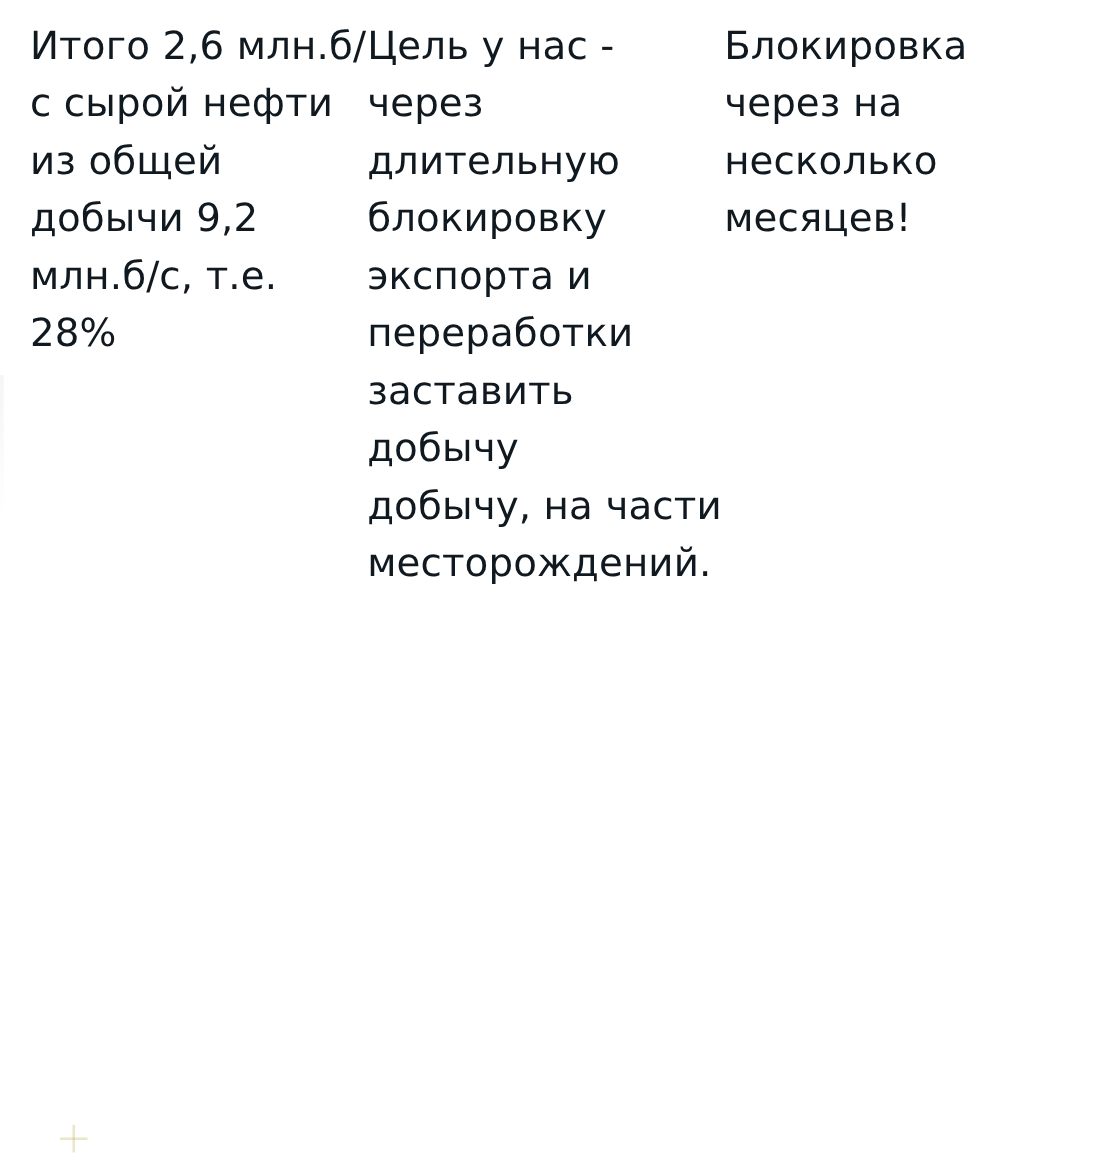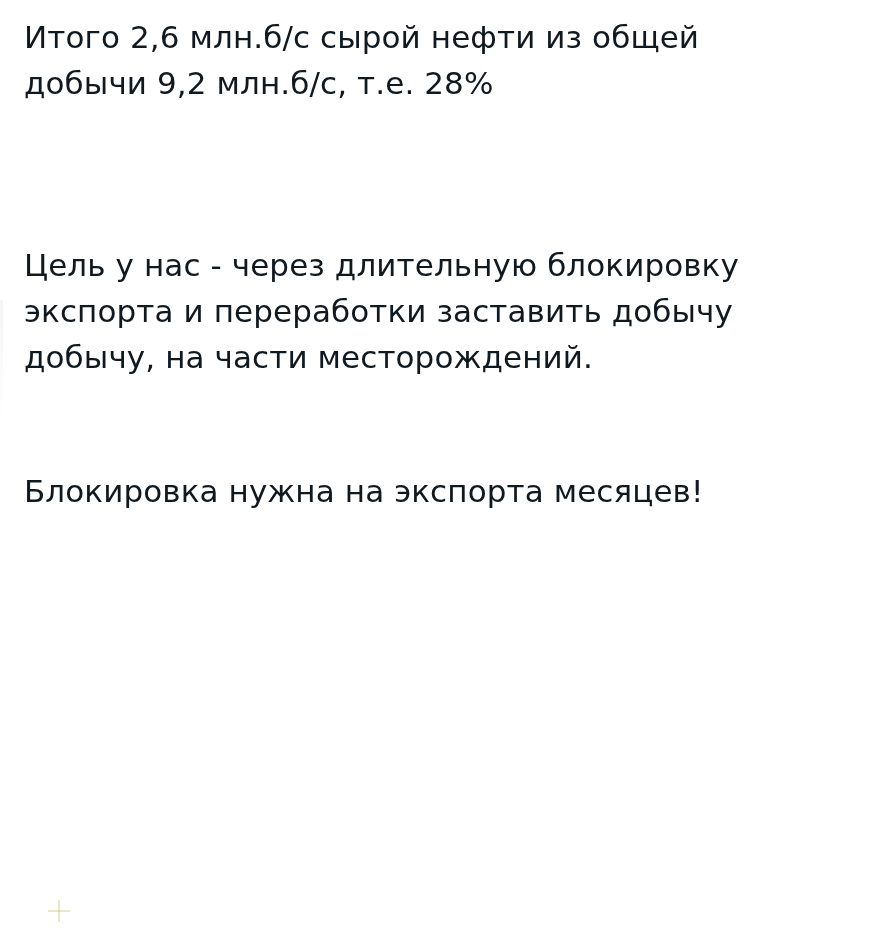--- a/index.html
+++ b/index.html
@@ -16,21 +16,21 @@
   .page {
     position: relative;
     width: 878px;
     height: 928px;
     background: #ffffff;
     box-sizing: border-box;
     padding: 14px 24px 0 24px;
   }
   .text-body {
     display: flex;
-    flex-direction: column;
+    flex-direction: row;
   }
   .para {
     color: #101820;
     font-size: 31px;
     line-height: 46px;
     letter-spacing: 0.1px;
     white-space: pre-wrap;
     margin: 0;
   }
   .gap {
@@ -69,17 +69,17 @@
     <p class="para">Итого 2,6 млн.б/с сырой нефти из общей
 добычи 9,2 млн.б/с, т.е. 28%</p>
     <div class="gap"></div>
     <div class="gap"></div>
     <div class="gap-small"></div>
     <p class="para">Цель у нас - через длительную блокировку
 экспорта и переработки заставить добычу
 добычу, на части месторождений.</p>
     <div class="gap-small"></div>
     <div class="gap-small"></div>
-    <p class="para">Блокировка нужна на экспорта месяцев!</p>
+    <p class="para">Блокировка через на несколько месяцев!</p>
   </div>
   <div class="artifact artifact-b"></div>
   <div class="artifact artifact-a"></div>
 </div>
 
 </body></html>

